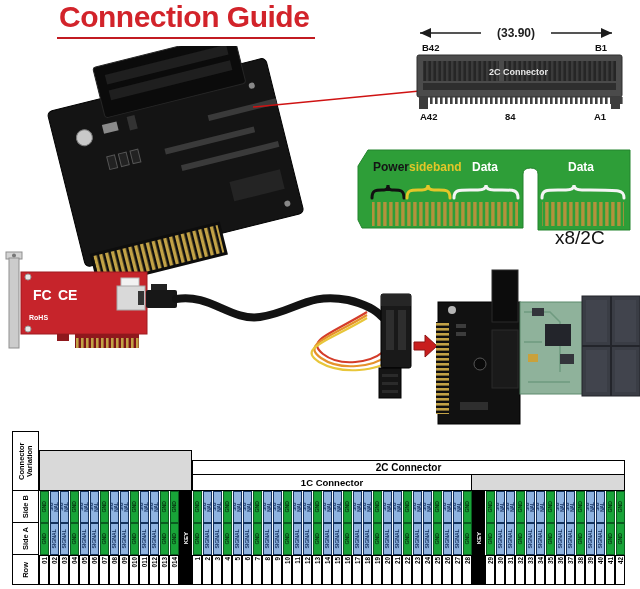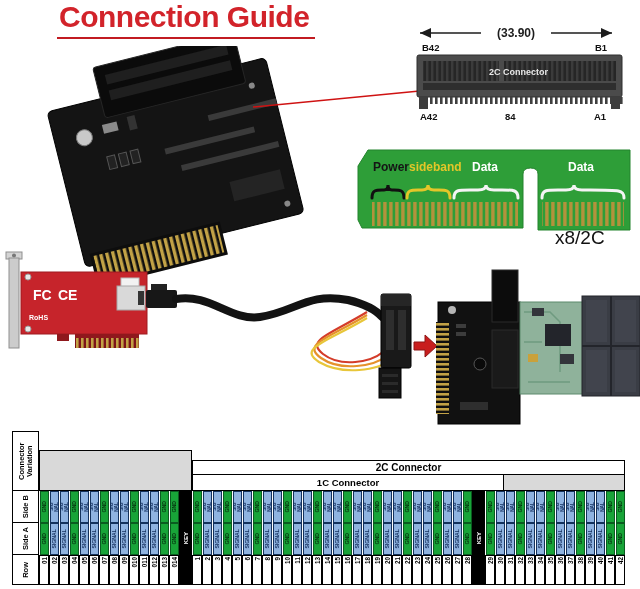--- a/index.html
+++ b/index.html
@@ -32,21 +32,21 @@
   .pmain{display:flex;flex-direction:column;}
   .ptop{display:flex;height:60px;width:586px;}
   .gleft{width:153px;height:41px;margin-top:19px;background:#d9d9d9;
          border:1px solid #000;box-sizing:border-box;}
   .ptopr{width:433px;display:flex;flex-direction:column;}
   .spacer{height:29px;}
   .bar2c{height:15px;border:1px solid #000;background:#fff;font-weight:bold;
          font-size:10px;display:flex;align-items:center;justify-content:center;
          box-sizing:border-box;}
   .prow3{display:flex;height:16px;}
-  .bar1c{width:312px;border:1px solid #000;border-top:none;background:#fff;
+  .bar1c{width:280px;border:1px solid #000;border-top:none;background:#fff;
          font-weight:bold;font-size:9.5px;display:flex;align-items:center;
          justify-content:center;box-sizing:border-box;}
   .gright{flex:1;background:#d9d9d9;border:1px solid #000;border-top:none;
           border-left:none;box-sizing:border-box;}
 
   .pgrid{display:flex;}
   .pcol{width:10px;display:flex;flex-direction:column;}
   .keycol{width:13px;background:#000;height:94px;display:flex;align-items:center;
           justify-content:center;box-sizing:border-box;}
   .keytext{color:#fff;font-size:6px;font-weight:bold;}

